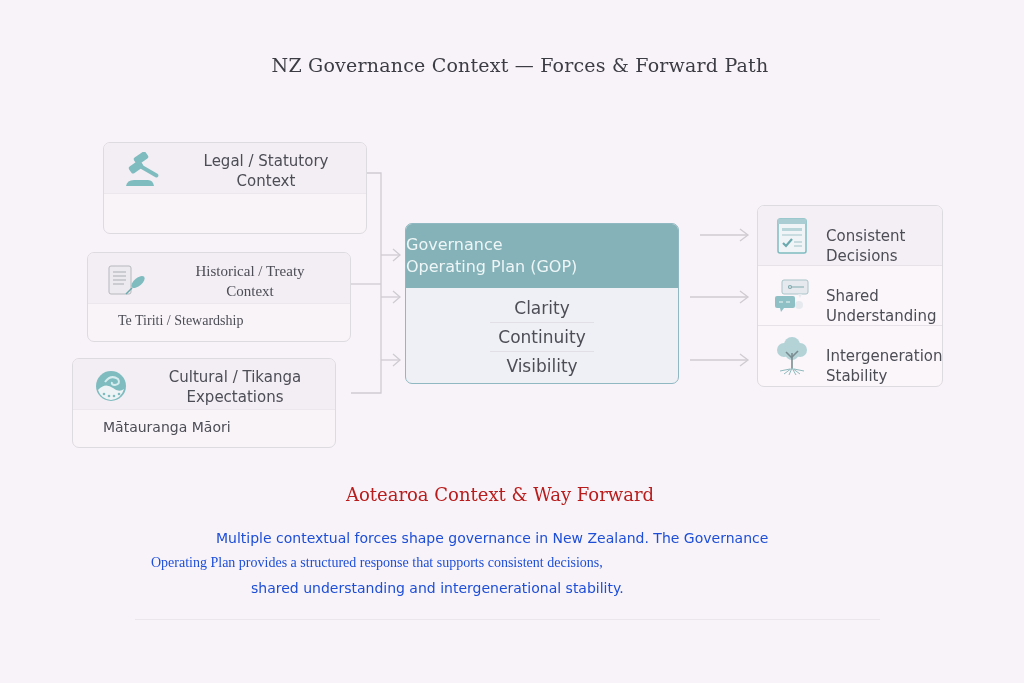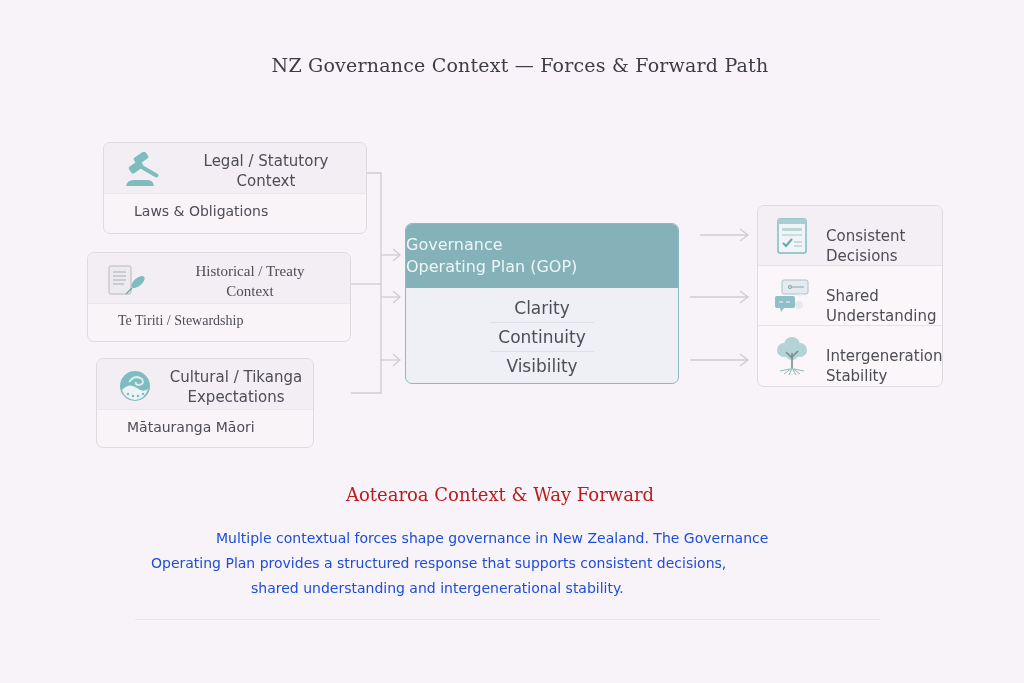--- a/index.html
+++ b/index.html
@@ -99,21 +99,20 @@
         <rect x="7" y="11" width="14" height="8" rx="2" transform="rotate(-35 14 15)"></rect>
         <rect x="17" y="12" width="22" height="4" rx="2" transform="rotate(30 18 14)"></rect>
         <path d="M4 34 Q5 28 12 28 H26 Q31 28 32 34 Z"></path>
       </g>
     </svg>
     <div class="ttl">
       <div>Legal / Statutory</div>
       <div>Context</div>
     </div>
   </div>
-  <div class="sub">Laws &amp; Obligations</div>
 </div>
 
 <div class="card" style="left:87px;top:252px;width:264px;height:90px;font-family:Liberation Serif, serif;">
   <div class="head">
     <svg class="ico" viewBox="0 0 44 36">
       <rect x="3" y="4" width="22" height="28" rx="2" fill="#eceaee" stroke="#b6b8be" stroke-width="1"></rect>
       <g stroke="#a9adb4" stroke-width="1.2">
         <line x1="7" y1="10" x2="20" y2="10"></line>
           <line x1="7" y1="14" x2="20" y2="14"></line>
         <line x1="7" y1="18" x2="20" y2="18"></line>
@@ -123,21 +122,21 @@
       <line x1="26" y1="26" x2="20" y2="32" stroke="#6aa9ae" stroke-width="1.5"></line>
     </svg>
     <div class="ttl">
       <div>Historical / Treaty</div>
       <div>Context</div>
     </div>
   </div>
   <div class="sub">Te Tiriti / Stewardship</div>
 </div>
 
-<div class="card" style="left:96px;top:358px;width:218px;height:90px;">
+<div class="card" style="left:72px;top:358px;width:264px;height:90px;">
   <div class="head">
     <svg class="ico" viewBox="0 0 44 36">
       <circle cx="20" cy="18" r="15" fill="#7fbcc0"></circle>
       <path d="M7 22 Q14 14 22 20 Q28 25 33 21 Q30 31 20 32 Q10 31 7 22Z" fill="#eef3f5"></path>
       <path d="M14 14 Q20 6 27 11 Q30 16 24 17 Q20 17 21 14" fill="none" stroke="#d6ecee" stroke-width="2"></path>
       <g fill="#7fbcc0">
           <circle cx="13" cy="26" r="1.3"></circle>
           <circle cx="18" cy="28" r="1.3"></circle>
           <circle cx="23" cy="28" r="1.3"></circle>
           <circle cx="28" cy="26" r="1.3"></circle>
@@ -228,15 +227,15 @@
     </svg>
     <div class="lbl">
       <div>Intergenerational</div>
       <div>Stability</div>
     </div>
   </div>
 </div>
 
 <div class="heading2">Aotearoa Context &amp; Way Forward</div>
 <div class="para" style="left:216px;top:530px;">Multiple contextual forces shape governance in New Zealand. The Governance</div>
-<div class="para" style="left:151px;top:555px;">Operating Plan provides a structured response that supports consistent decisions,</div>
+<div class="para" style="left:151px;top:555px;font-family:Liberation Serif, serif;">Operating Plan provides a structured response that supports consistent decisions,</div>
 <div class="para" style="left:251px;top:580px;">shared understanding and intergenerational stability.</div>
 <div class="rule"></div>
 
 </body></html>

